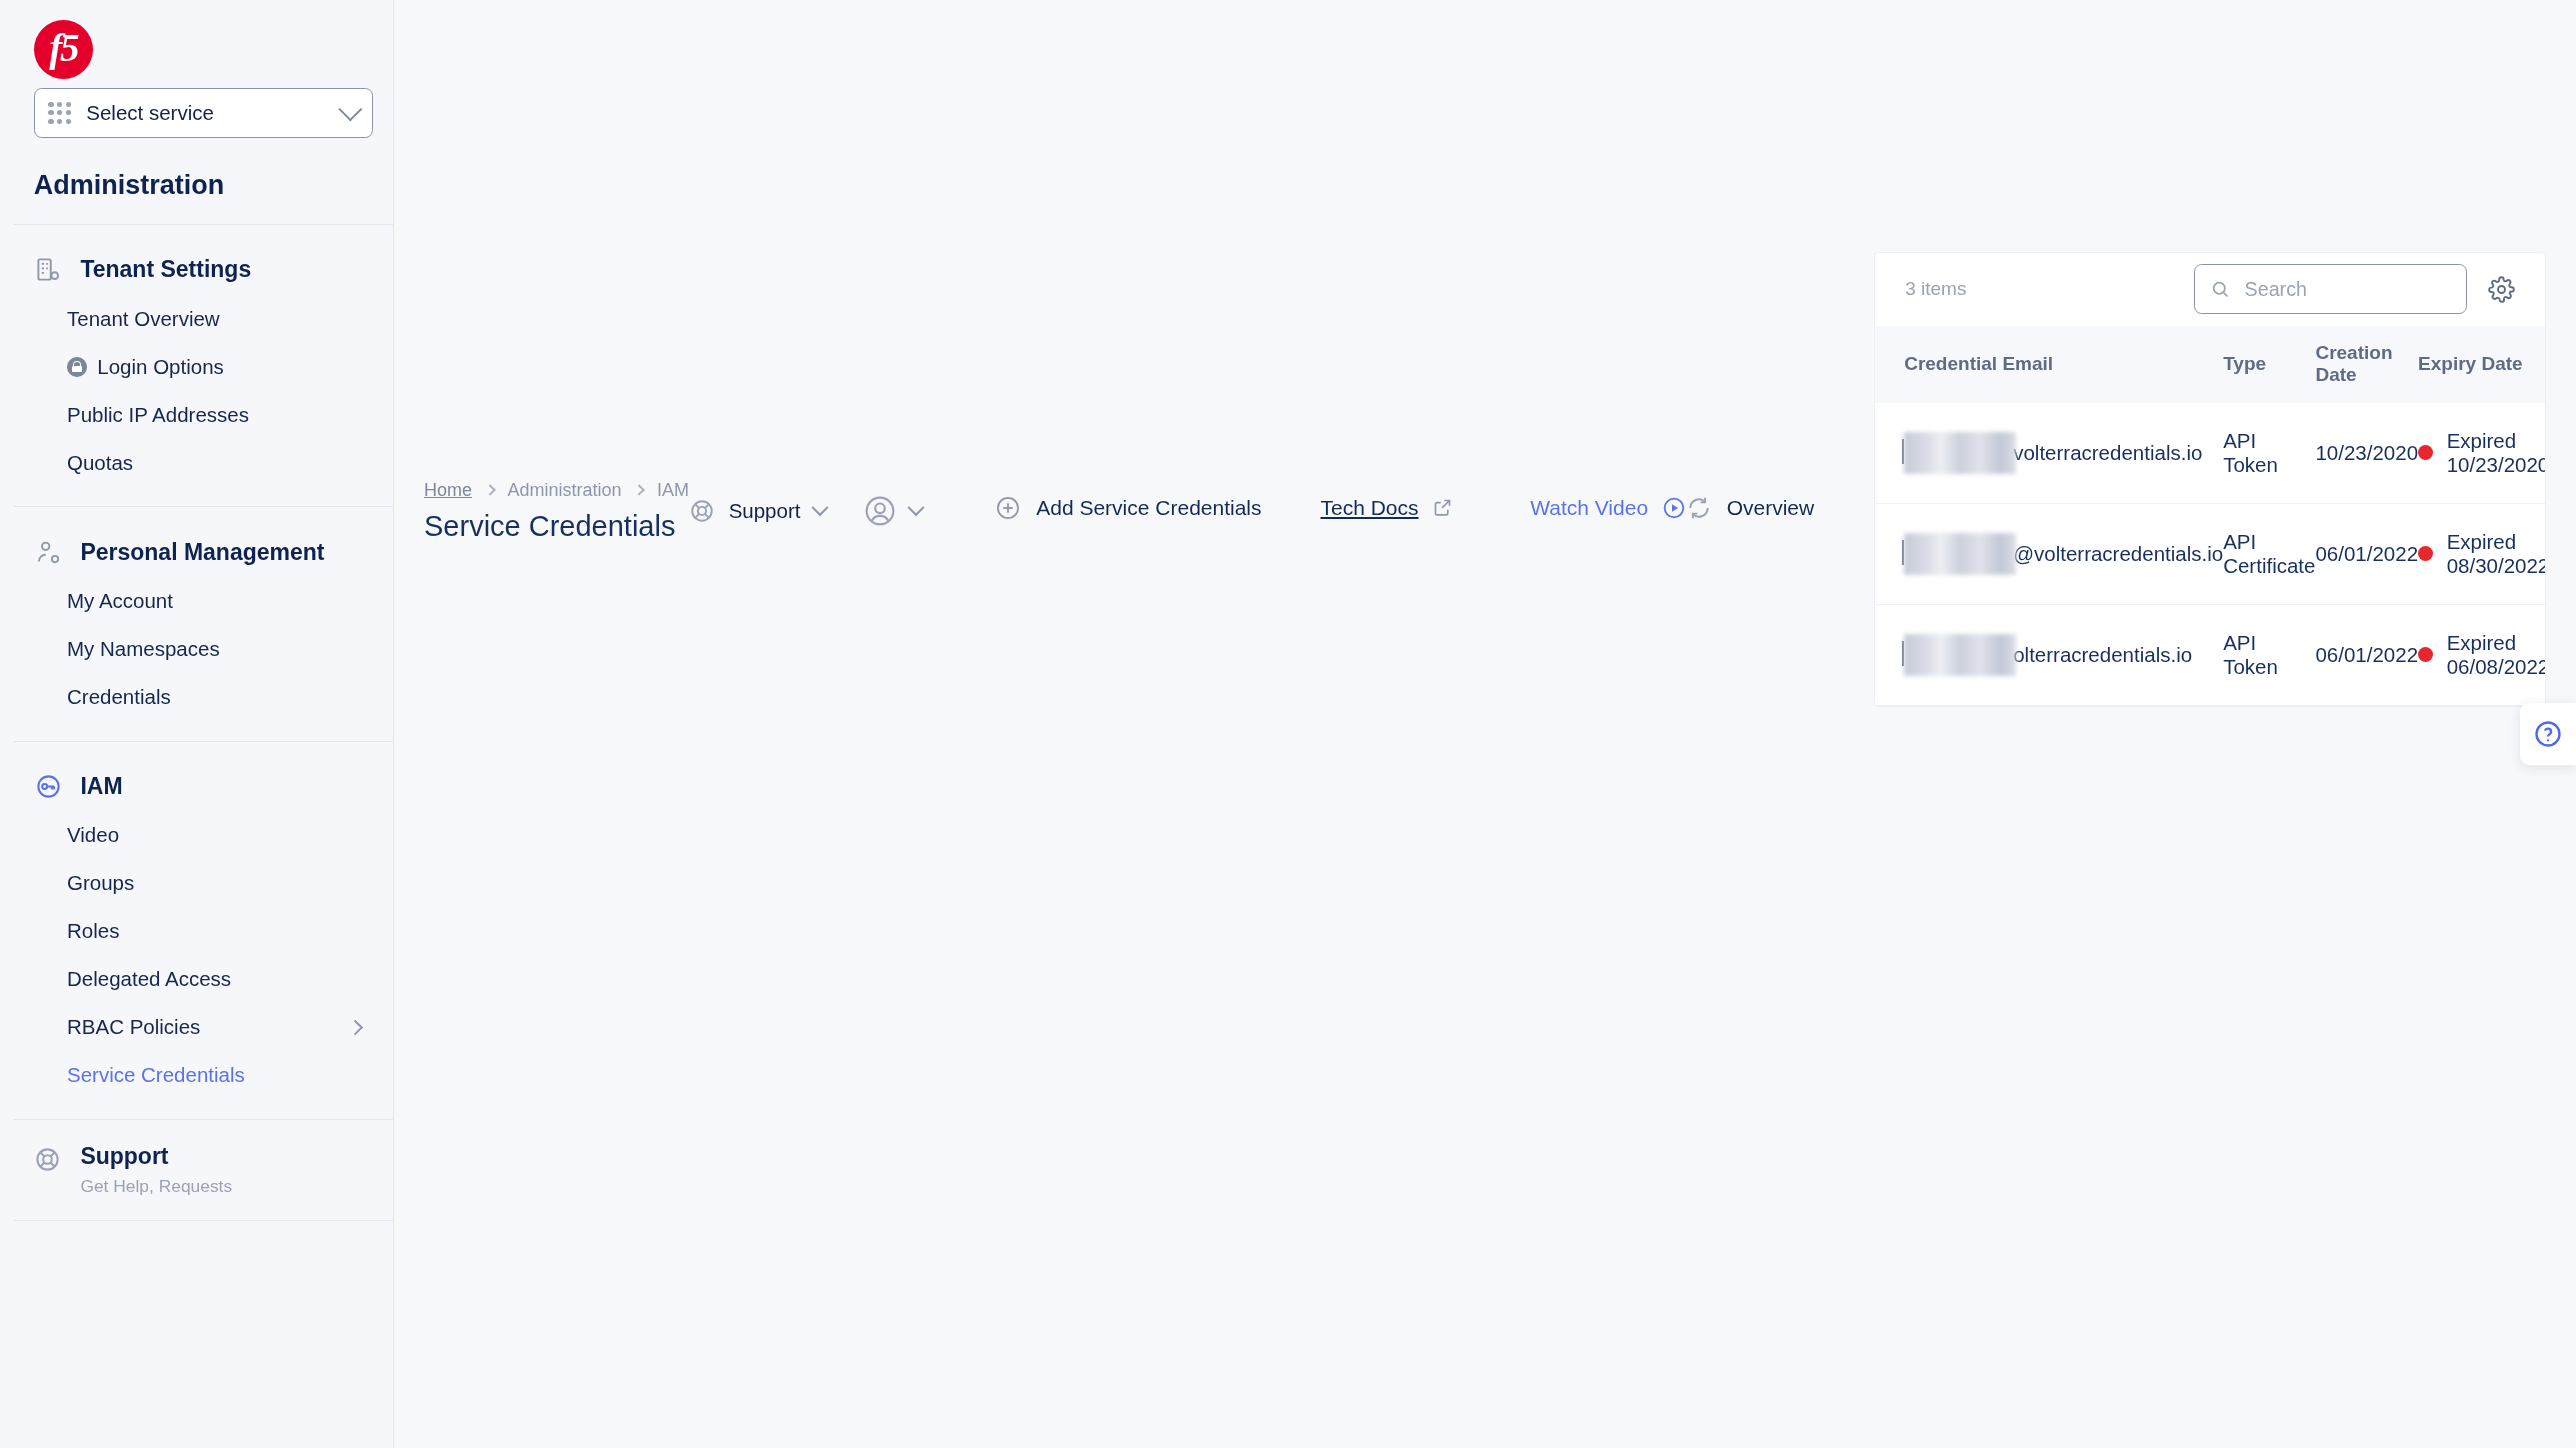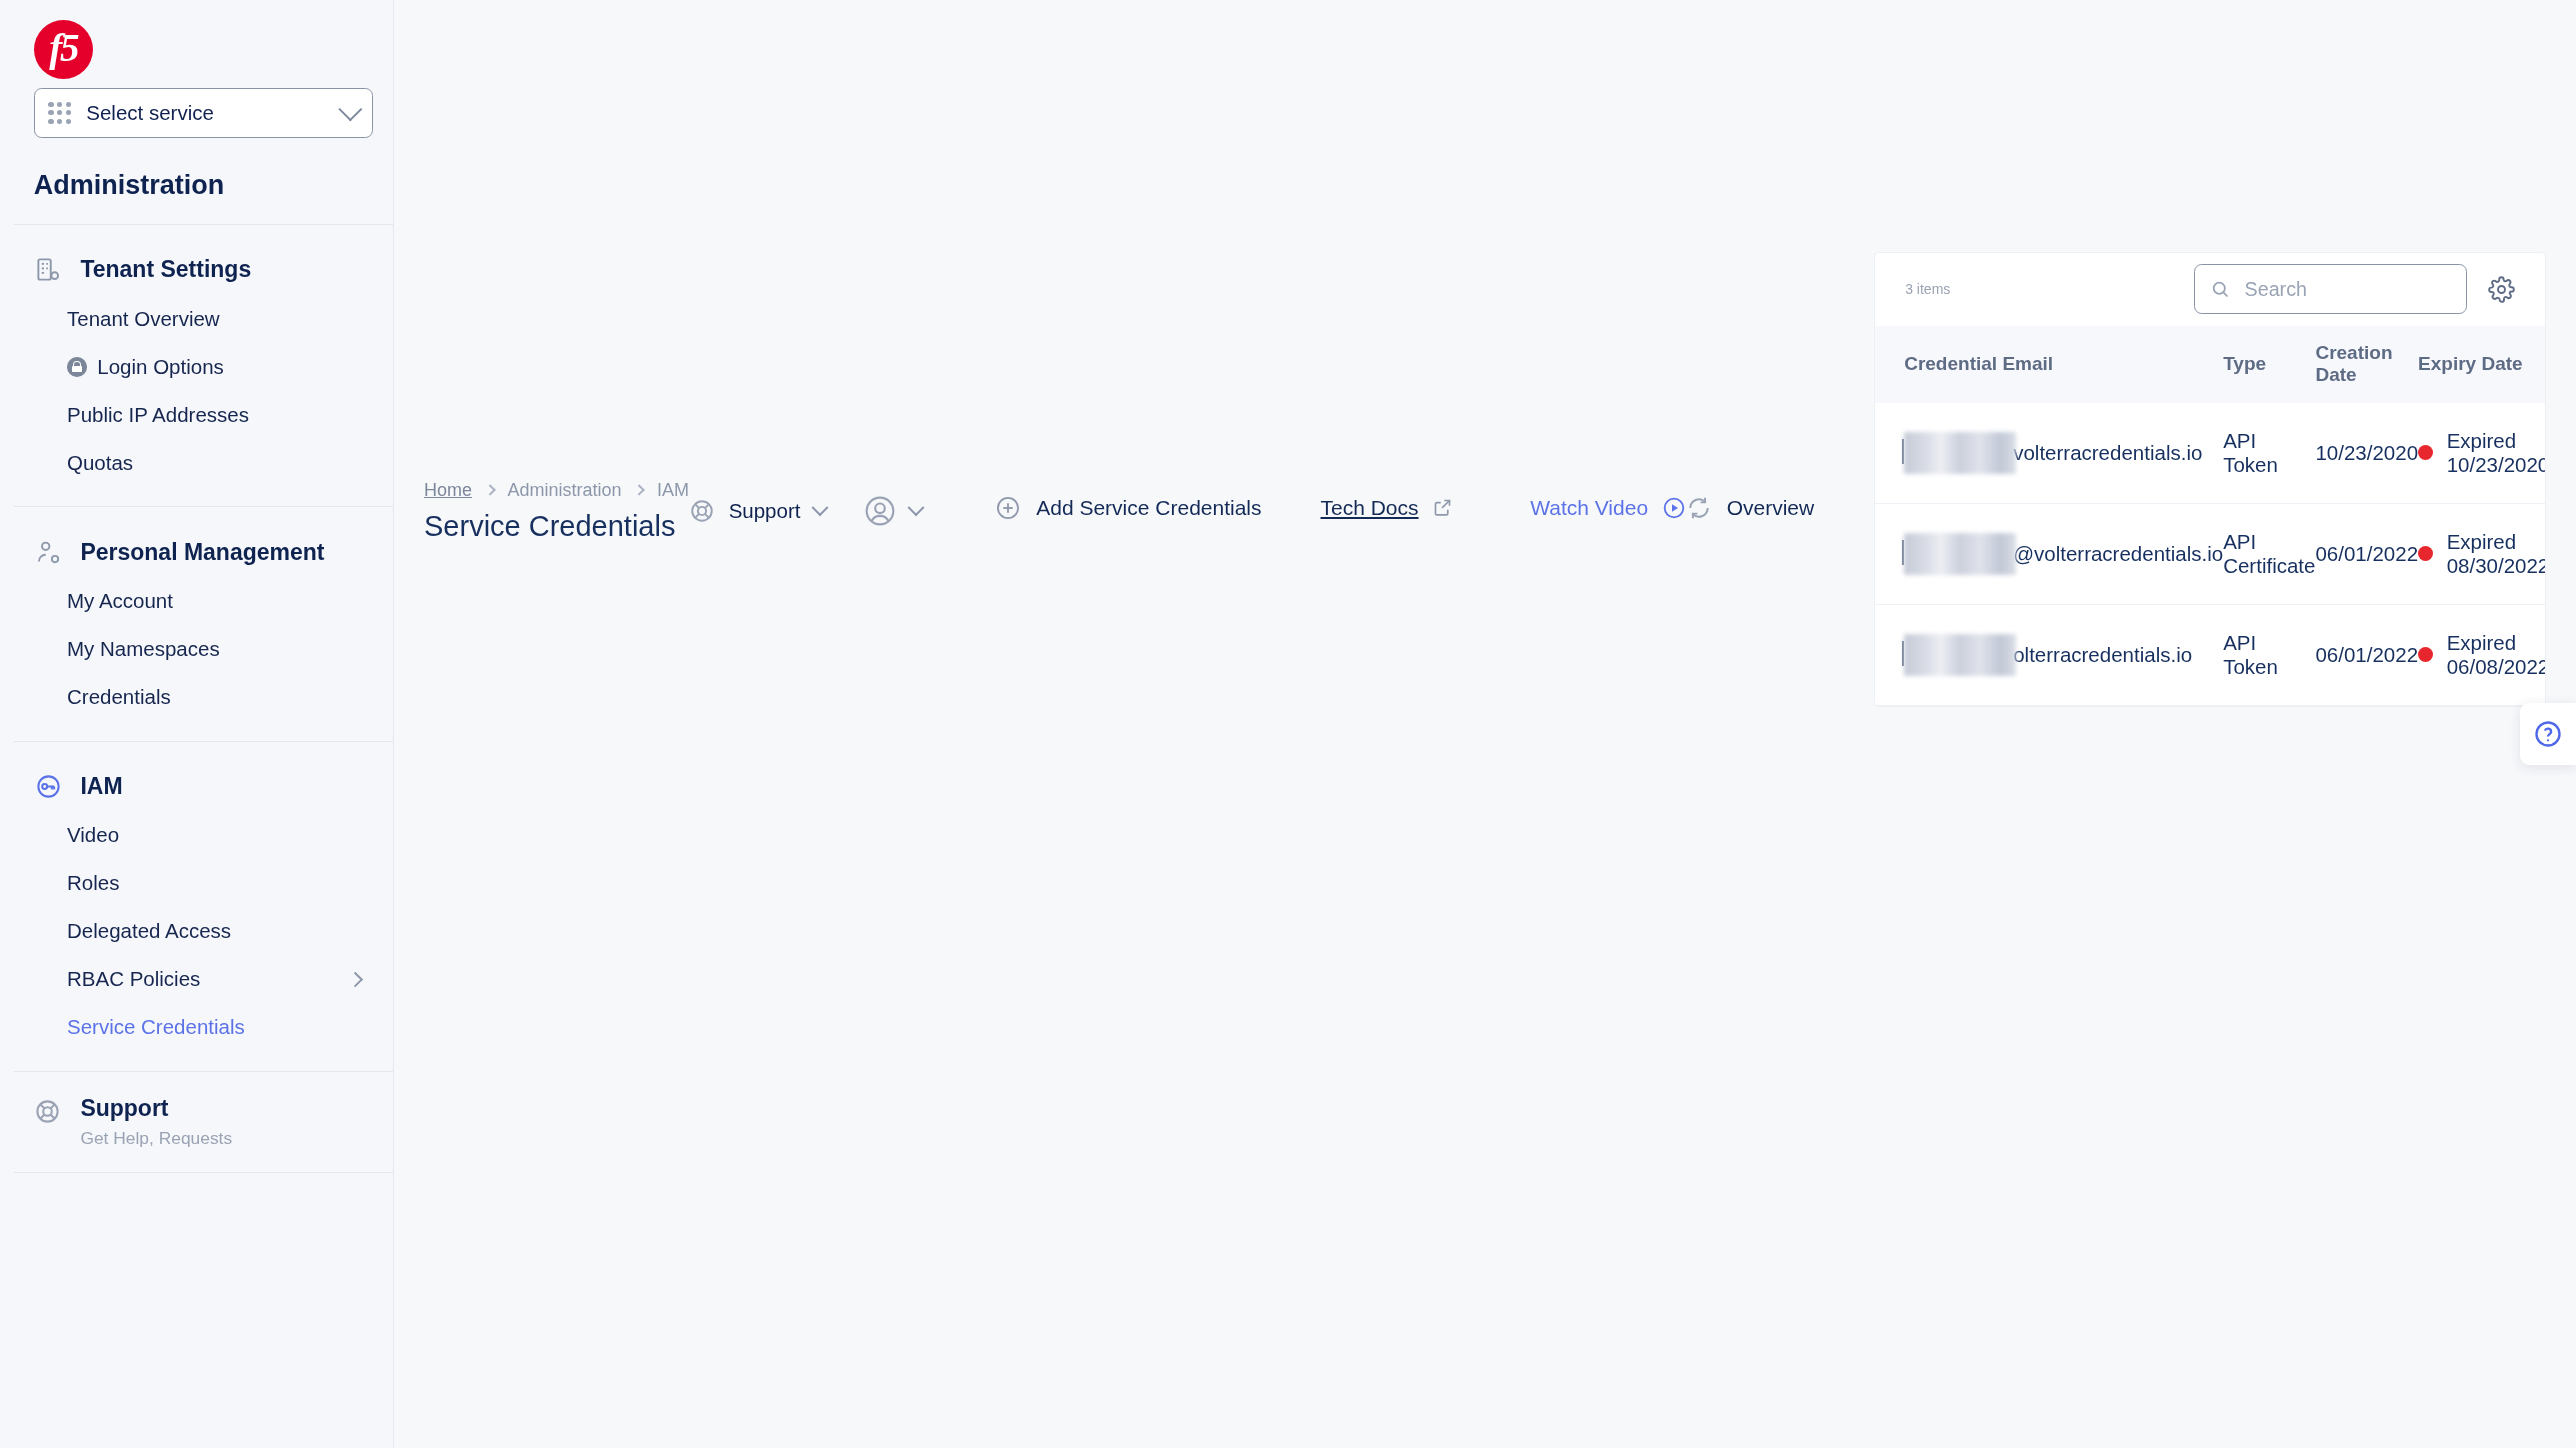--- a/index.html
+++ b/index.html
@@ -147,21 +147,21 @@
     background: #fff; border-radius: 4.5px;
     border: 0.8px solid #eceff4;
     flex: 1; margin-bottom: 70px;
     display: flex; flex-direction: column;
     overflow: hidden;
   }
   .card-head {
     height: 73px; display: flex; align-items: center;
     padding: 0 30px;
   }
-  .items-count { font-size: 14px; color: #9aa3b4; }
+  .items-count { font-size: 19px; color: #9aa3b4; }
   .ch-right { margin-left: auto; display: flex; align-items: center; gap: 21px; }
   .search-box {
     width: 273px; height: 50px;
     border: 1.5px solid #8a93a6; border-radius: 7.6px;
     display: flex; align-items: center; padding: 0 15px; background: #fff;
   }
   .search-box input {
     border: none; outline: none; background: transparent;
     font-size: 19.7px; color: #102250; margin-left: 13.6px; width: 100%;
     font-family: "Liberation Sans", sans-serif;
@@ -310,20 +310,23 @@
             <circle cx="8.6" cy="12" r="2.2"></circle>
             <line x1="10.8" y1="12" x2="17" y2="12"></line>
             <line x1="15" y1="12" x2="15" y2="14.6"></line>
             <line x1="17" y1="12" x2="17" y2="14.6"></line>
           </svg>
         </span>
         <span class="stext">IAM</span>
       </div>
       <div class="nav-item">
         <span>Video</span>
+      </div>
+      <div class="nav-item">
+        <span>Groups</span>
       </div>
       <div class="nav-item">
         <span>Roles</span>
       </div>
       <div class="nav-item">
         <span>Delegated Access</span>
       </div>
       <div class="nav-item">
         <span>RBAC Policies</span>
         <span class="chev-right"></span>

